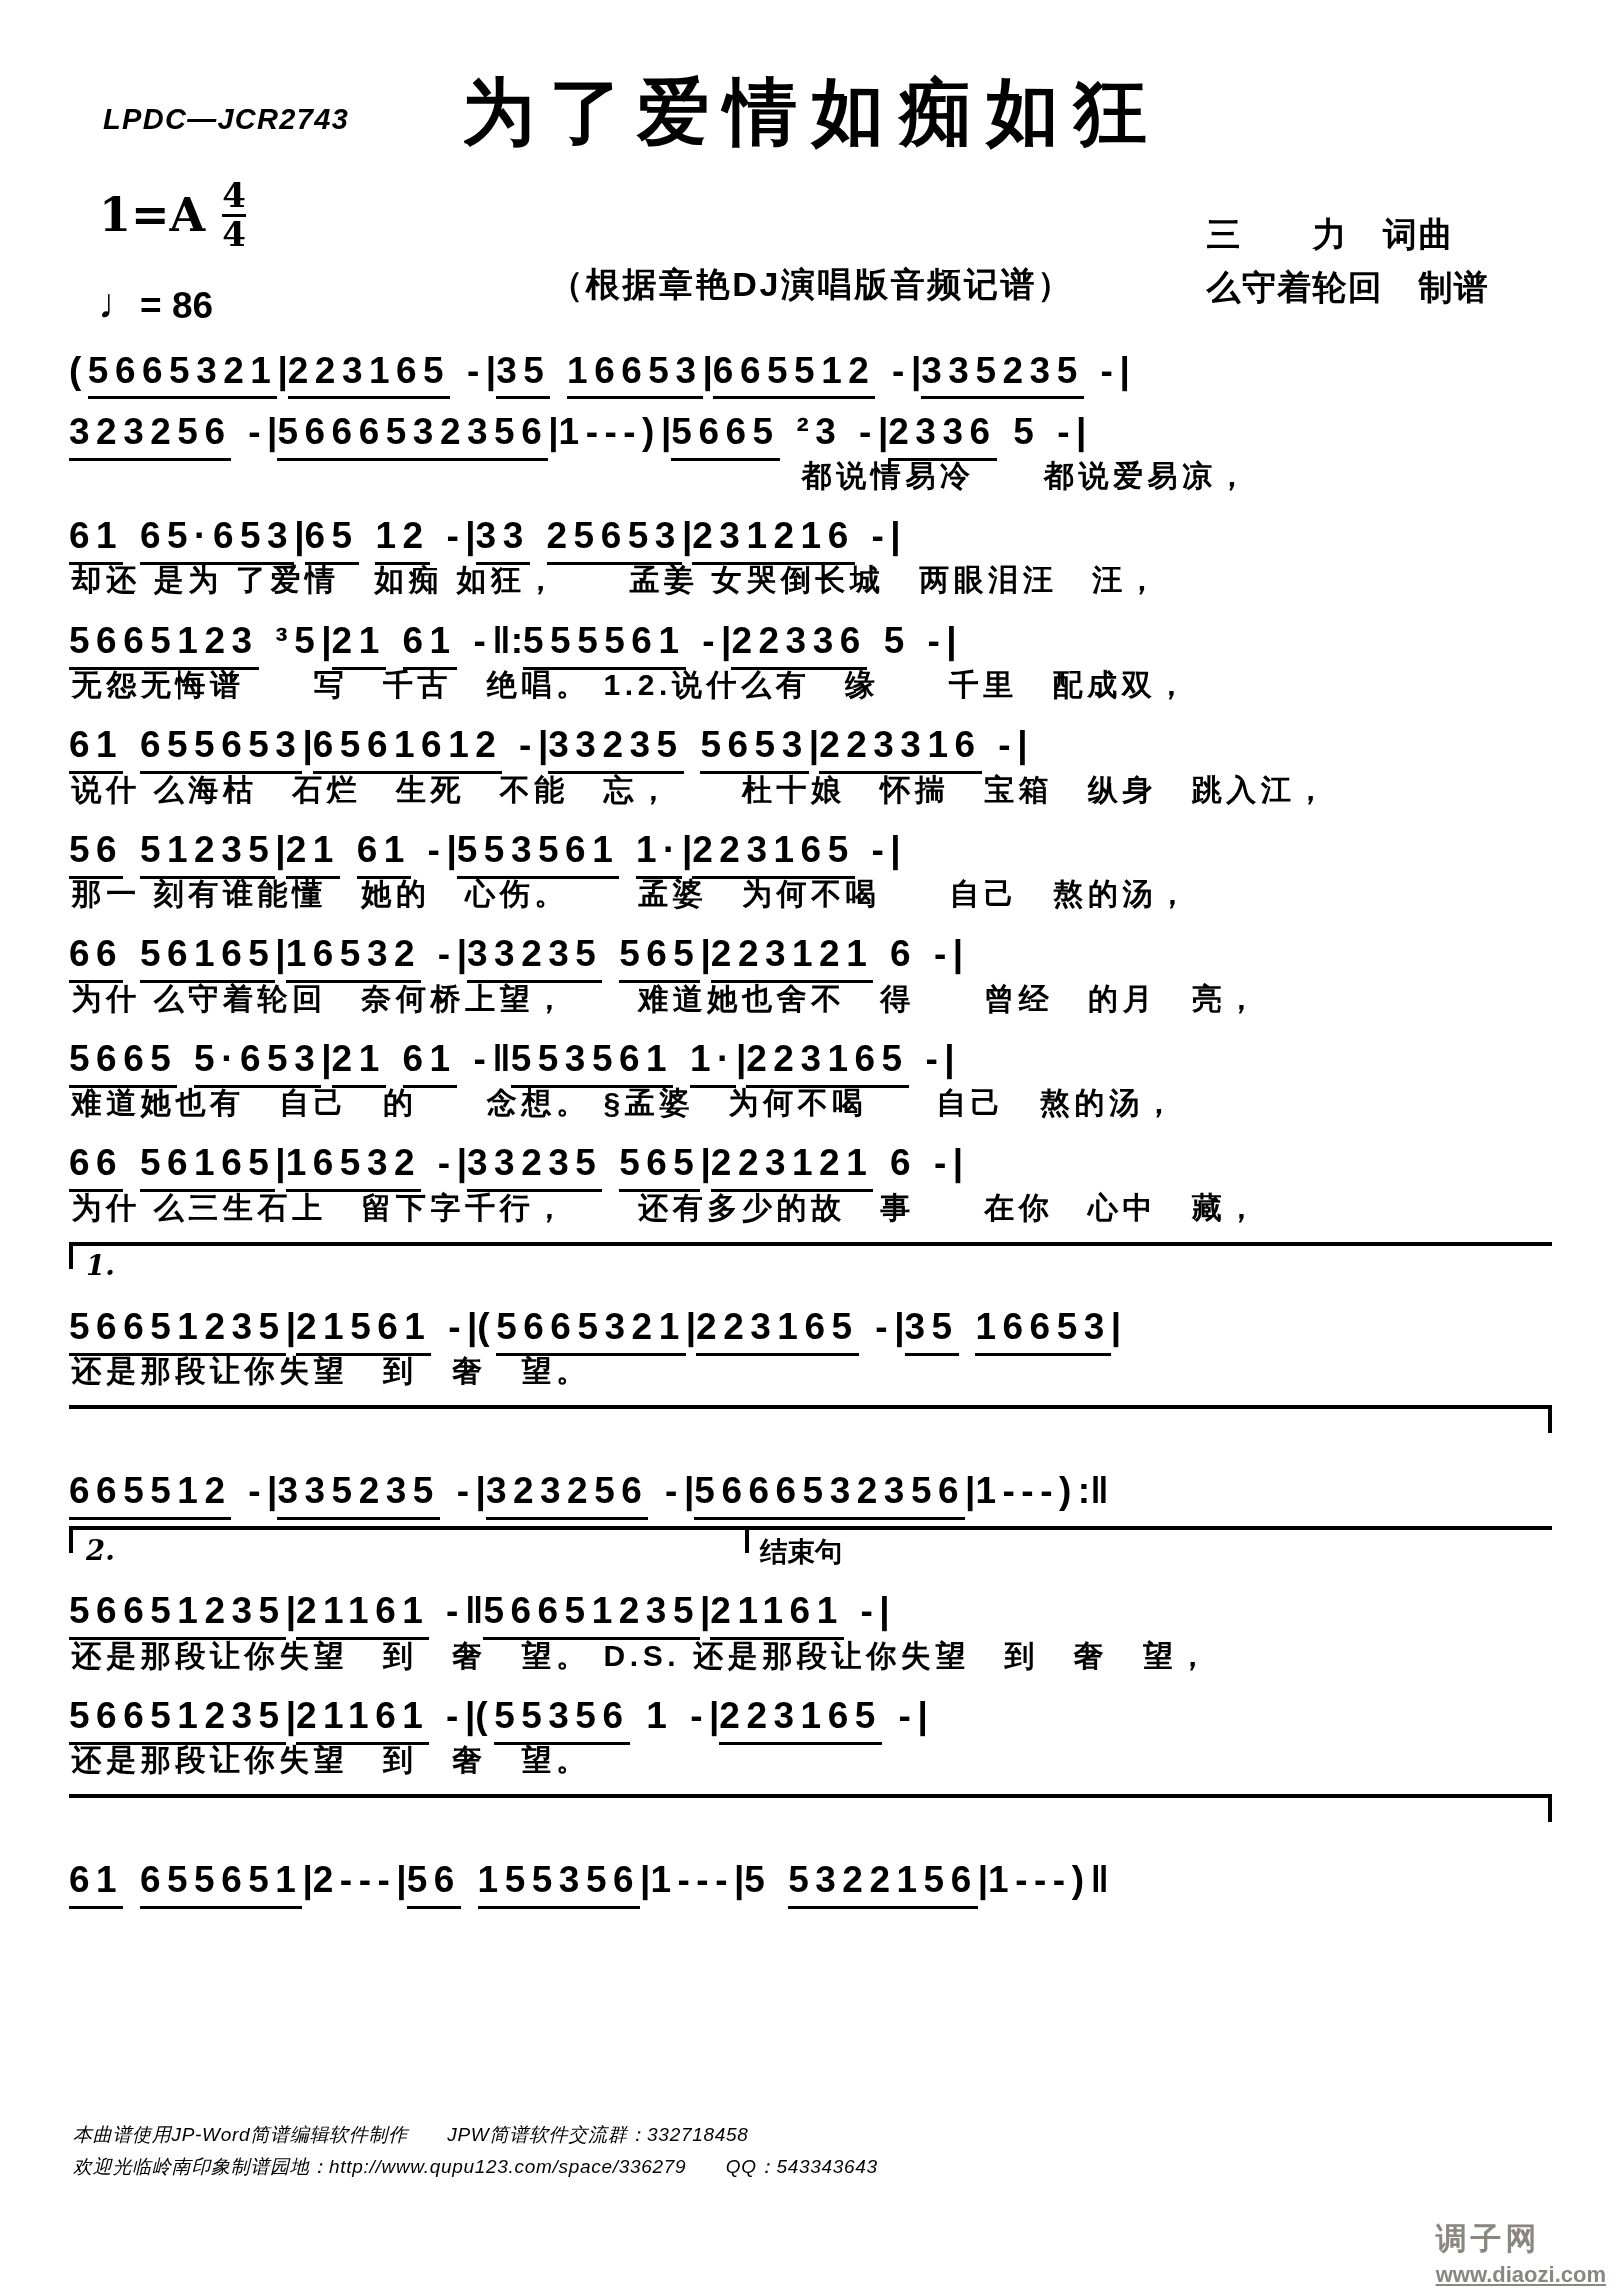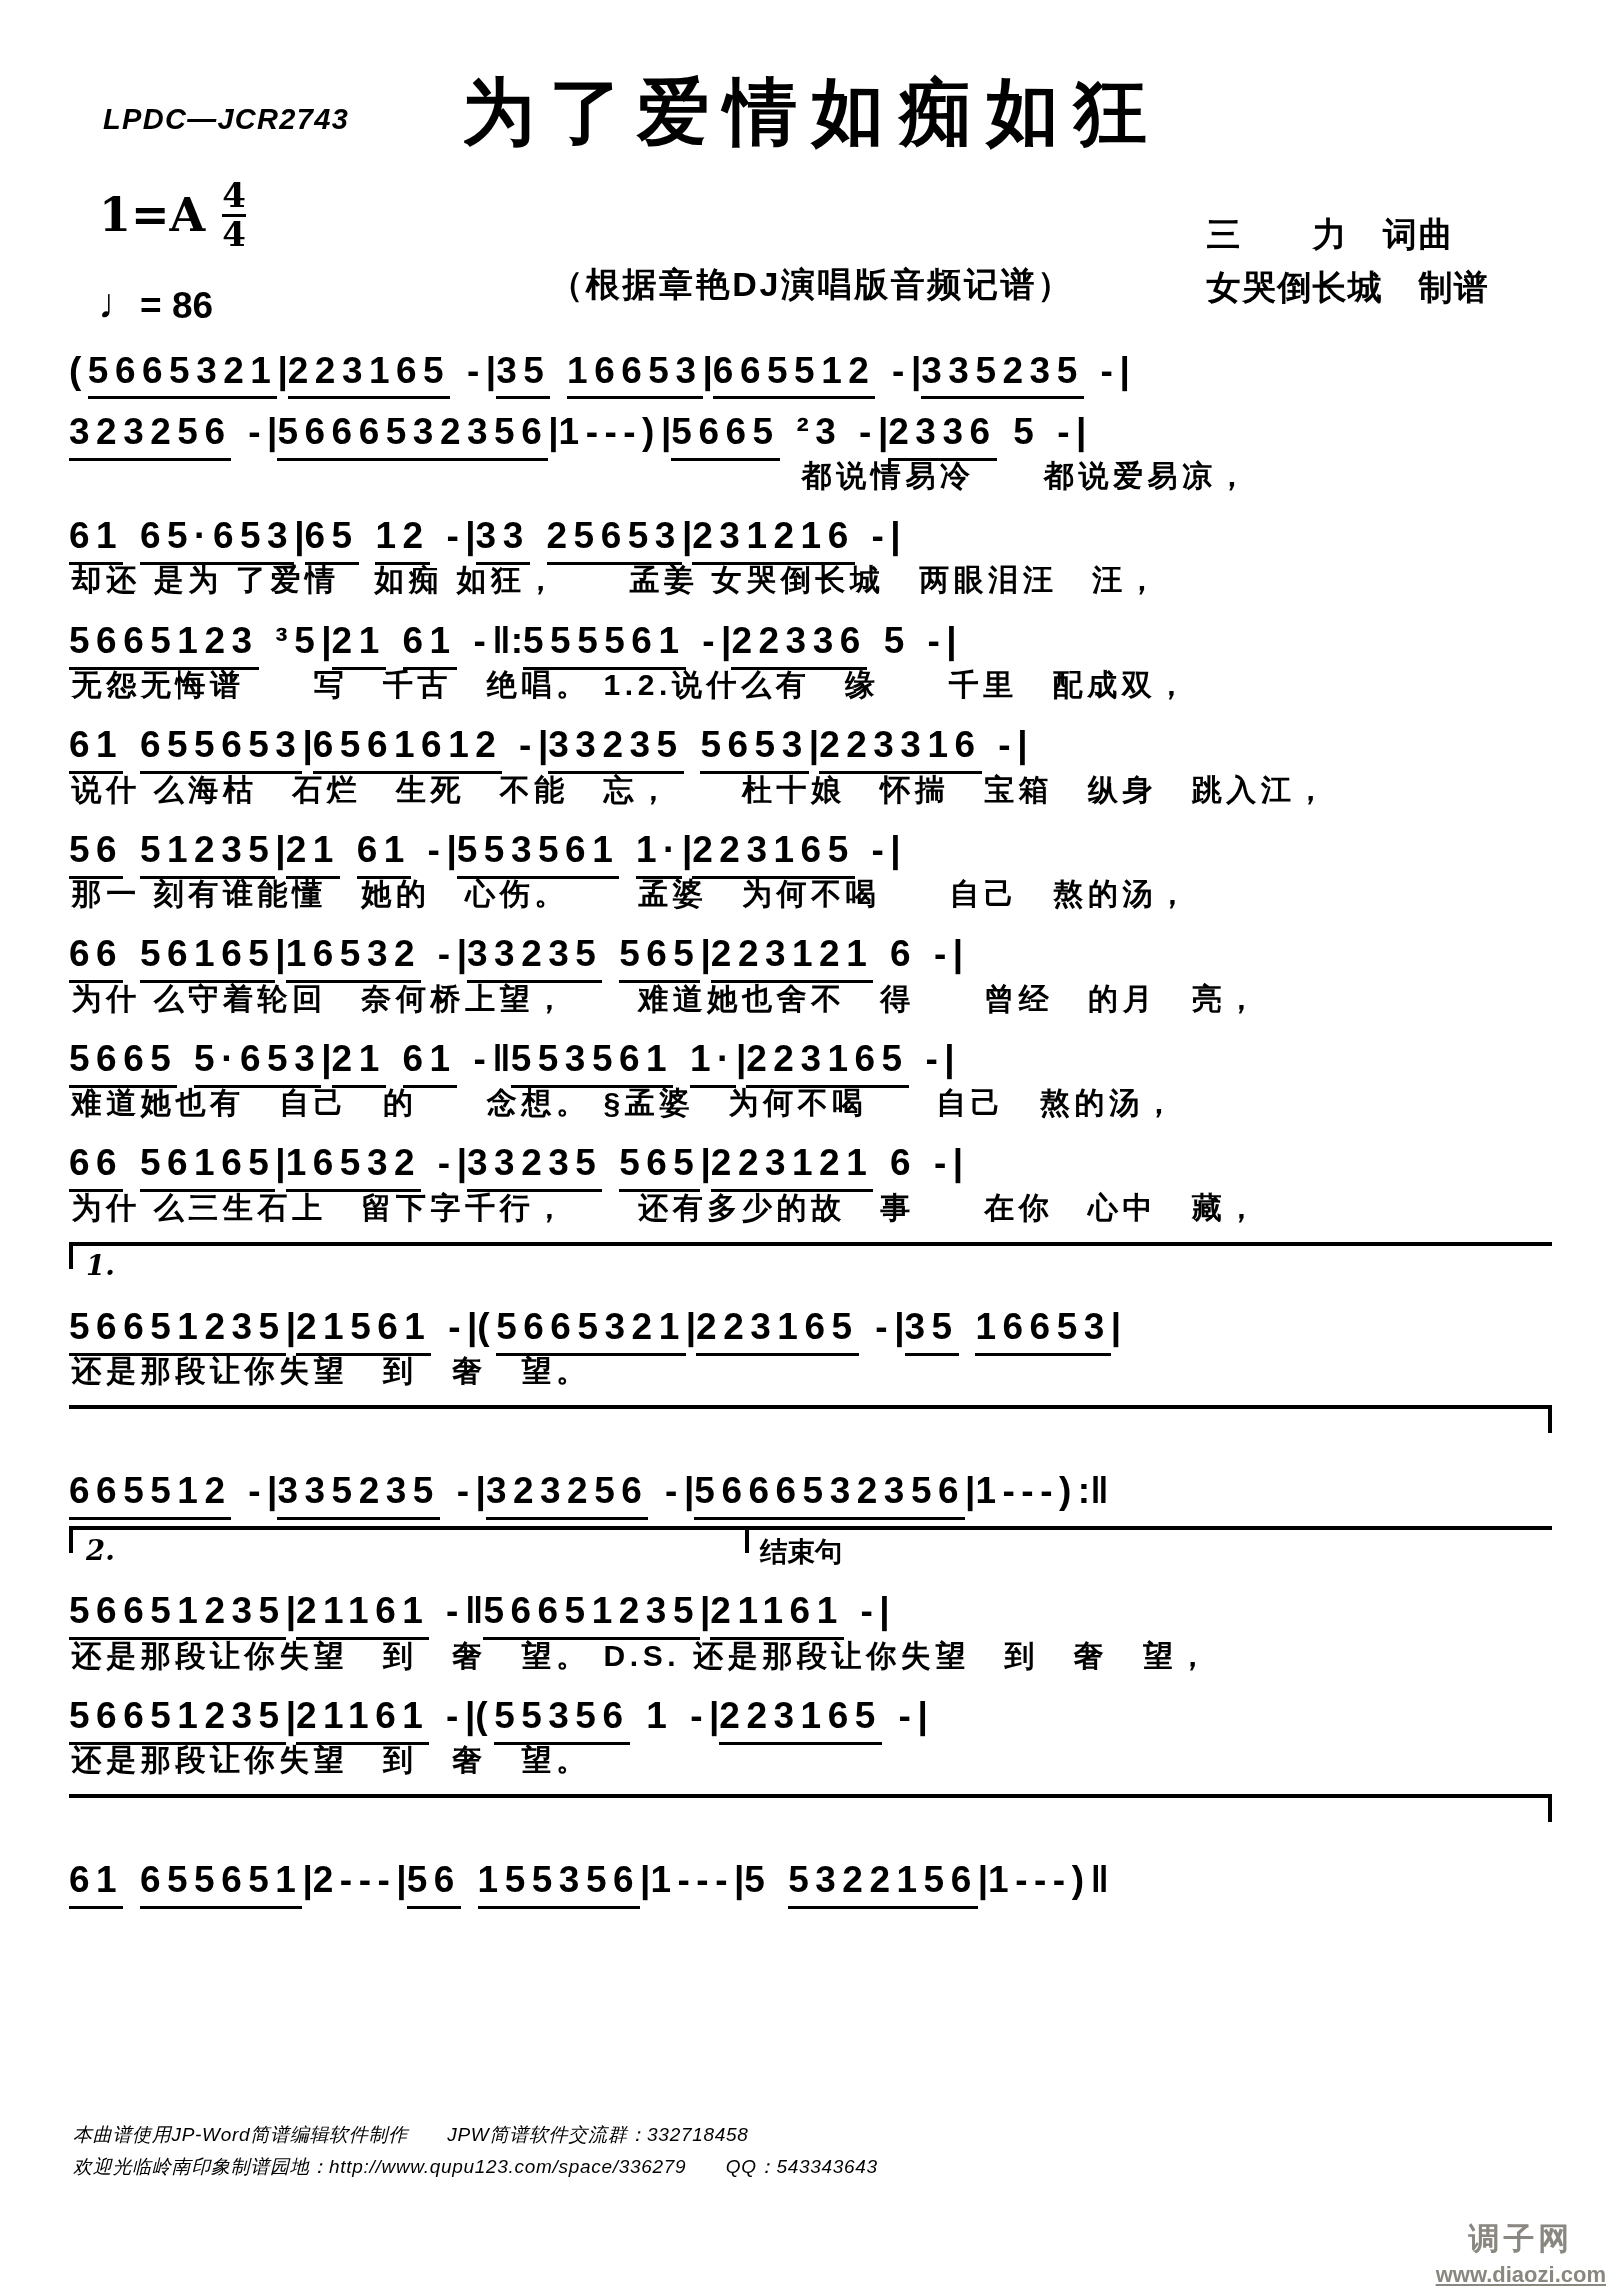--- a/index.html
+++ b/index.html
@@ -81,21 +81,21 @@
   }
   .volta .vlabel.pos-middle{left:46.6%;font-weight:600;}
 
   
   .footer{
     position:absolute;left:73px;top:2119px;
     font-style:italic;font-size:19px;line-height:1.7;
     font-weight:400;letter-spacing:0.7px;
   }
   .watermark{
-    position:absolute;right:17px;bottom:5.2px;text-align:center;
+    position:absolute;right:17px;bottom:5.2px;text-align:left;
     font-weight:bold;line-height:1.35;margin-left:12px;
   }
   .watermark .wm-name{font-size:31px;letter-spacing:3.9px;}
   .watermark .wm-url{font-size:22px;text-decoration:underline;}
 </style>
 </head>
 <body>
 
 <div class="page">
 
@@ -108,21 +108,21 @@
     <span class="meter">
       <span class="num">4</span>
       <span class="den">4</span>
     </span>
   </div>
 
   <div class="subtitle">（根据章艳DJ演唱版音频记谱）</div>
 
   <div class="credits">
     <div>三　　力　词曲</div>
-    <div>女哭倒长城　制谱</div>
+    <div>么守着轮回　制谱</div>
   </div>
 
   <div class="tempo">
     <span class="note-glyph">♩</span><span>= 86</span>
   </div>
 
   <div class="score">
       <div class="system">
         <div class="notation"><span class="measure">(<span class="beam">5665321</span></span><span class="barline">|</span><span class="measure"><span class="beam">223165</span> -</span><span class="barline">|</span><span class="measure"><span class="beam">35</span> <span class="beam">16653</span></span><span class="barline">|</span><span class="measure"><span class="beam">665512</span> -</span><span class="barline">|</span><span class="measure"><span class="beam">335235</span> -</span><span class="barline">|</span></div>
       </div>

